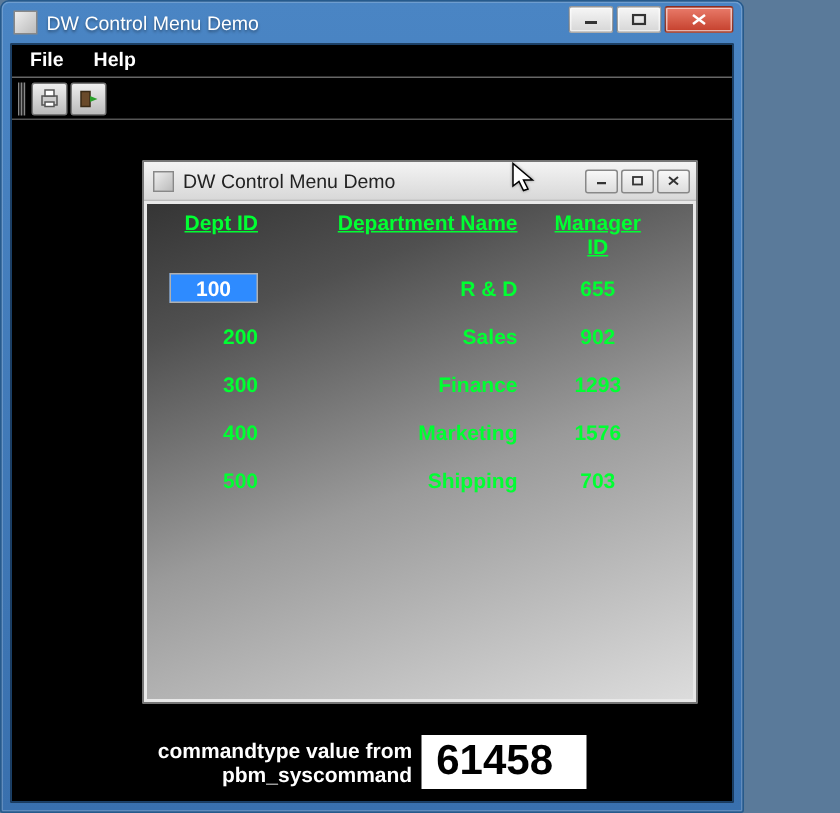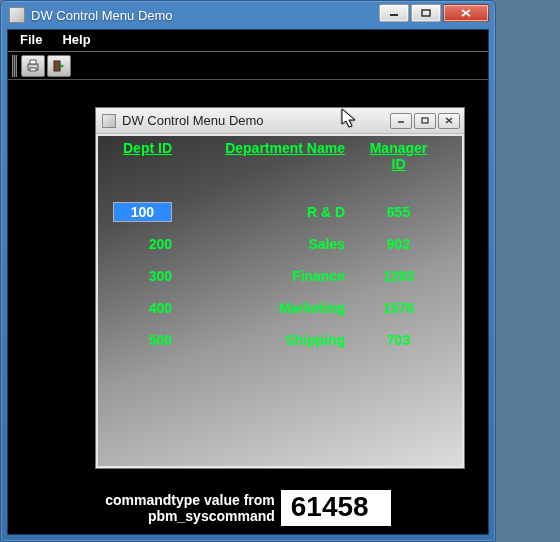--- a/index.html
+++ b/index.html
@@ -25,21 +25,21 @@
   
   
   .child-window { position: absolute; left: 87px; top: 77px; width: 370px; height: 362px; background: #e8e8e8; border: 1px solid #777; box-shadow: 2px 2px 6px rgba(0,0,0,0.5); }
   .child-titlebar { height: 26px; background: linear-gradient(#f4f4f4,#d8d8d8); border-bottom: 1px solid #bbb; display:flex; align-items:center; padding: 0 4px 0 6px; font-size: 13px; color:#222;}
   .child-titlebar .child-icon { width:14px; height:14px; background: linear-gradient(135deg,#eee,#bbb); border:1px solid #888; margin-right:6px;}
   .child-titlebar .child-title { flex:1; }
   .child-btns { display:flex; gap:2px;}
   .child-btn { width:22px; height:16px; border:1px solid #888; background: linear-gradient(#f8f8f8,#ddd); border-radius:2px; display:flex; align-items:center; justify-content:center; font-size:9px; color:#333;}
   
   .dw-content { position:absolute; left:2px; right:2px; top:28px; bottom:2px; background: linear-gradient(160deg, #353535 0%, #505050 20%, #9a9a9a 55%, #dcdcdc 100%); padding: 4px 10px; color:#00ff32; font-family: Tahoma, sans-serif; font-size: 14px;}
-  .dw-header { display:flex; font-weight:bold; text-decoration: underline; color:#00ff32; margin-bottom: 24px;}
+  .dw-header { display:flex; font-weight:bold; text-decoration: underline; color:#00ff32; margin-bottom: 4px;}
   .col-dept { width: 72px; text-align:right; padding-right:8px;}
   .col-name { width: 165px; text-align:right;}
   .col-mgr  { flex:1; text-align:center;}
   .dw-row { display:flex; align-items:center; height: 32px;}
   .dw-row .col-dept, .dw-row .col-mgr { font-weight:bold; }
   .dw-row .col-name { font-weight:bold; }
   .cell-selected { background:#2e8bff; border:1px solid #b0b0b0; color:#fff; padding:1px 17px; display:inline-block; min-width:40px; text-align:left;}
   
   
   .footer { position:absolute; left:0; right:0; bottom: 8px; display:flex; align-items:center; justify-content:center; gap:6px;}

